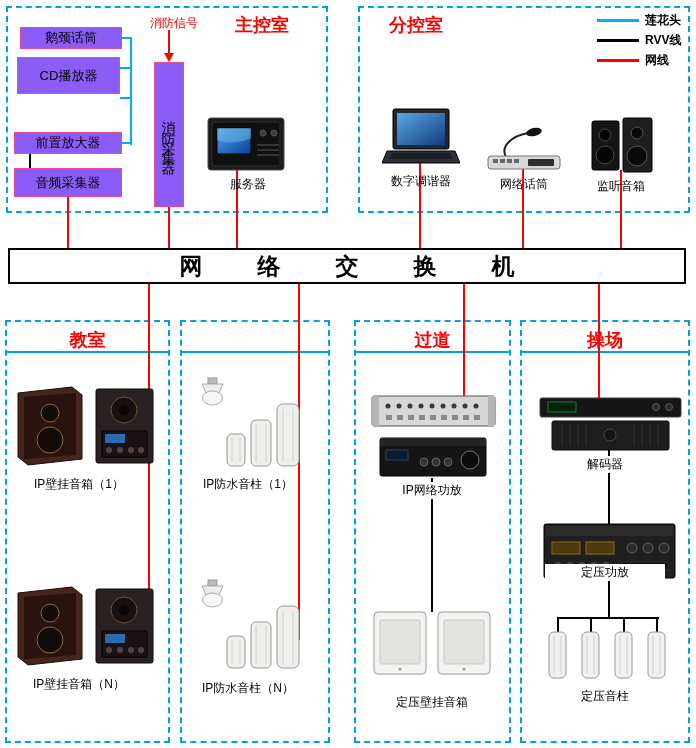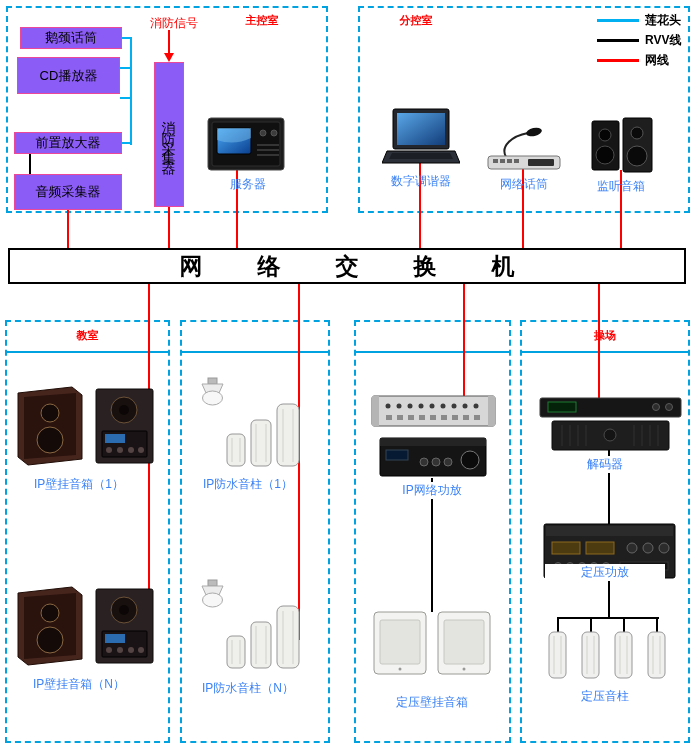--- a/index.html
+++ b/index.html
@@ -1,23 +1,23 @@
 <!DOCTYPE html>
 <html><head>
 <meta charset="utf-8">
 <style>
   * { margin:0; padding:0; box-sizing:border-box; }
   body { font-family:"Liberation Sans", sans-serif; background:#fff; }
   .canvas { position:relative; width:696px; height:748px; background:#fff; overflow:hidden; }
   .dashed { position:absolute; border:2px dashed #00a3e0; }
-  .room-title { position:absolute; color:#fe0000; font-weight:bold; font-size:11px; text-align:center; white-space:nowrap; }
+  .room-title { position:absolute; color:#fe0000; font-weight:bold; font-size:18px; text-align:center; white-space:nowrap; }
   .zone-sep { position:absolute; height:2px; background:#00a3e0; }
   .dev-box { position:absolute; border:1px solid #ec4899; background:#8b5cf6; display:flex; align-items:center; justify-content:center; font-size:13px; color:#000; white-space:nowrap; }
   .vtext { writing-mode:vertical-lr; text-orientation:upright; letter-spacing:10px; font-size:14px; }
-  .lbl { position:absolute; font-size:12px; color:#3b82f6; text-align:center; white-space:nowrap; }
+  .lbl { position:absolute; font-size:12px; color:#000000; text-align:center; white-space:nowrap; }
   .lbl.bg { background:#fff; }
   .line { position:absolute; }
   .c-red { background:#fe0000; }
   .c-blue { background:#00b0f0; }
   .c-black { background:#000; }
   .arrow-down { position:absolute; width:0; height:0; border-left:5px solid transparent; border-right:5px solid transparent; border-top:9px solid #fe0000; }
   .switch { position:absolute; border:2px solid #000; background:#fff; display:flex; align-items:center; justify-content:center; }
   .switch span { font-size:23px; font-weight:bold; letter-spacing:55px; padding-left:55px; color:#000; white-space:nowrap; }
   .legend-swatch { position:absolute; height:3px; width:42px; }
   .legend-label { position:absolute; font-size:12px; font-weight:bold; color:#000; white-space:nowrap; }
@@ -36,20 +36,21 @@
   <div class="dashed" style="left:520px;top:320px;width:170px;height:423px"></div>
 
   <div class="zone-sep" style="left:7px;top:351px;width:161px"></div>
   <div class="zone-sep" style="left:182px;top:351px;width:146px"></div>
   <div class="zone-sep" style="left:356px;top:351px;width:153px"></div>
   <div class="zone-sep" style="left:522px;top:351px;width:166px"></div>
 
   <div class="room-title" style="left:232px;top:13px;width:60px">主控室</div>
   <div class="room-title" style="left:386px;top:13px;width:60px">分控室</div>
   <div class="room-title" style="left:5px;top:328px;width:165px">教室</div>
+  <div class="room-title" style="left:354px;top:328px;width:157px">过道</div>
   <div class="room-title" style="left:520px;top:328px;width:170px">操场</div>
 
   <div class="legend-swatch" style="left:597px;top:19px;background:#00b0f0"></div>
   <div class="legend-label" style="left:645px;top:12px">莲花头</div>
   <div class="legend-swatch" style="left:597px;top:39px;background:#000"></div>
   <div class="legend-label" style="left:645px;top:32px">RVV线</div>
   <div class="legend-swatch" style="left:597px;top:59px;background:#fe0000"></div>
   <div class="legend-label" style="left:645px;top:52px">网线</div>
 
   <div class="switch" style="left:8px;top:248px;width:678px;height:36px">
@@ -88,21 +89,21 @@
 
   <div class="dev-box" style="left:20px;top:27px;width:102px;height:22px">
       <span>鹅颈话筒</span>
     </div>
   <div class="dev-box" style="left:17px;top:57px;width:103px;height:37px">
       <span>CD播放器</span>
     </div>
   <div class="dev-box" style="left:14px;top:132px;width:108px;height:22px">
       <span>前置放大器</span>
     </div>
-  <div class="dev-box" style="left:14px;top:174px;width:108px;height:36px">
+  <div class="dev-box" style="left:14px;top:168px;width:108px;height:29px">
       <span>音频采集器</span>
     </div>
 
   <div class="lbl" style="left:144px;top:15px;width:60px;color:#fe0000">消防信号</div>
   <div class="dev-box" style="left:154px;top:62px;width:30px;height:145px">
     <span class="vtext">消防采集器</span>
   </div>
 
   <div class="img" style="left:205px;top:116px">
     <svg width="82" height="56">

